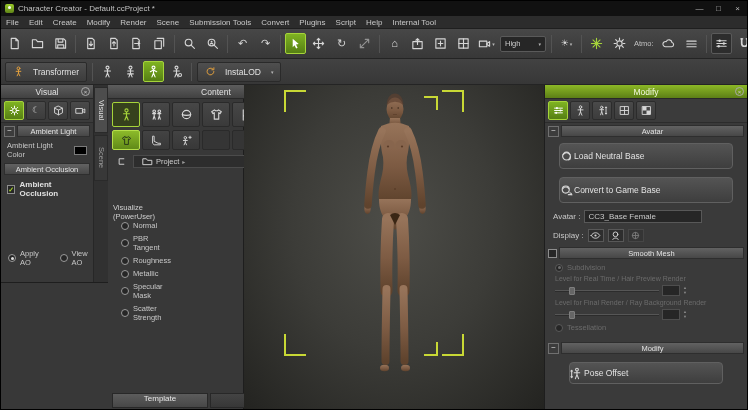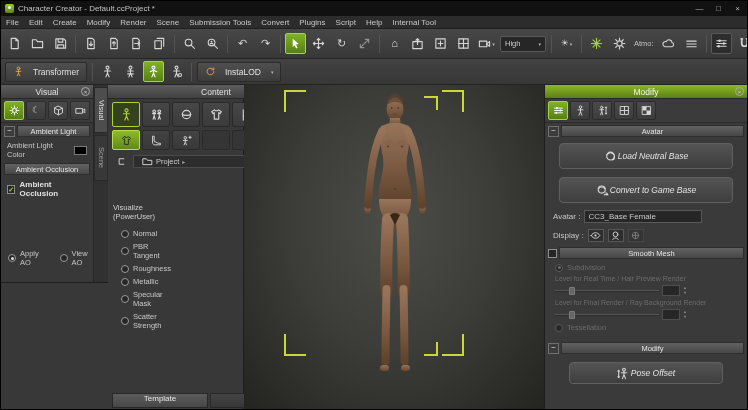--- a/index.html
+++ b/index.html
@@ -93,21 +93,21 @@
          border:1px solid #2a2a2a; padding:5px 0; display:flex; align-items:center;
          justify-content:center; height:46px; }
   .vtab.active{ background:#4d4d4d; color:#e0e0e0; }
   .colorrow{ display:flex; align-items:center; gap:4px; padding:2px 6px; font-size:7.5px;
              color:#c8c8c8; flex:none; }
   .swatch{ width:14px; height:9px; background:#000; border:1px solid #7a7a7a; }
   .aocheckrow{ display:flex; align-items:center; gap:4px; padding:3px 6px; font-size:8px;
                font-weight:bold; color:#e0e0e0; flex:none; }
   .visblock{ position:relative; flex:1; }
   .vislabel{ position:absolute; left:112px; top:2px; font-size:7.5px; color:#cfcfcf; }
-  .visradios{ position:absolute; left:120px; top:28px; display:flex; flex-direction:column; gap:4px; }
+  .visradios{ position:absolute; left:120px; top:20px; display:flex; flex-direction:column; gap:4px; }
   .aomodes{ position:absolute; left:7px; top:48px; display:flex; gap:16px; }
   
   .contentpanel{ flex:1; display:flex; flex-direction:column; }
   .catrow{ display:flex; gap:2px; padding:3px 4px 1px 4px; flex:none; }
   .ctile{ width:28px; height:25px; display:flex; align-items:center; justify-content:center;
           border-radius:2px; border:1px solid #2a2a2a; background:linear-gradient(#474747,#3a3a3a); }
   .ctile.active{ border-color:#a6d43a; background:#36411d; }
   .subrow{ display:flex; gap:2px; padding:2px 4px; flex:none; }
   .stile{ width:28px; height:20px; display:flex; align-items:center; justify-content:center;
           border-radius:2px; border:1px solid #2a2a2a; background:linear-gradient(#434343,#383838); }
@@ -125,21 +125,21 @@
   
   .bracket{ position:absolute; width:22px; height:22px; border:0 solid #c8d835; }
   .bracket.sm{ width:14px; height:14px; }
   .b-tl{ border-left-width:2px; border-top-width:2px; }
   .b-tr{ border-right-width:2px; border-top-width:2px; }
   .b-bl{ border-left-width:2px; border-bottom-width:2px; }
   .b-br{ border-right-width:2px; border-bottom-width:2px; }
   
   .bigbtn{ height:26px; margin:4px 14px; border-radius:4px; border:1px solid #606060;
            background:linear-gradient(#545454,#3e3e3e); display:flex; align-items:center;
-           justify-content:center; gap:1px; font-size:8.5px; color:#e2e2e2; flex:none;font-style:italic; }
+           gap:1px; font-size:8.5px; color:#e2e2e2; flex:none; }
   .posebtn{ height:22px; margin:6px 24px 0 24px; }
   .fieldrow{ display:flex; align-items:center; gap:4px; padding:3px 8px; font-size:8px;
              color:#c8c8c8; flex:none; }
   .tinput{ background:#262626; border:1px solid #585858; color:#c9c9c9; font-size:8px; height:13px;
            padding:0 3px; width:118px; font-family:"Liberation Sans",sans-serif; }
   .dbtn{ width:16px; height:13px; background:#2e2e2e; border:1px solid #585858; display:flex;
          align-items:center; justify-content:center; }
   .dbtn.dis{ opacity:.4; }
   .disblock{ padding:2px 10px; display:flex; flex-direction:column; gap:3px; flex:none; }
   .dislabel{ font-size:7px; color:#6b6b6b; white-space:nowrap; }

